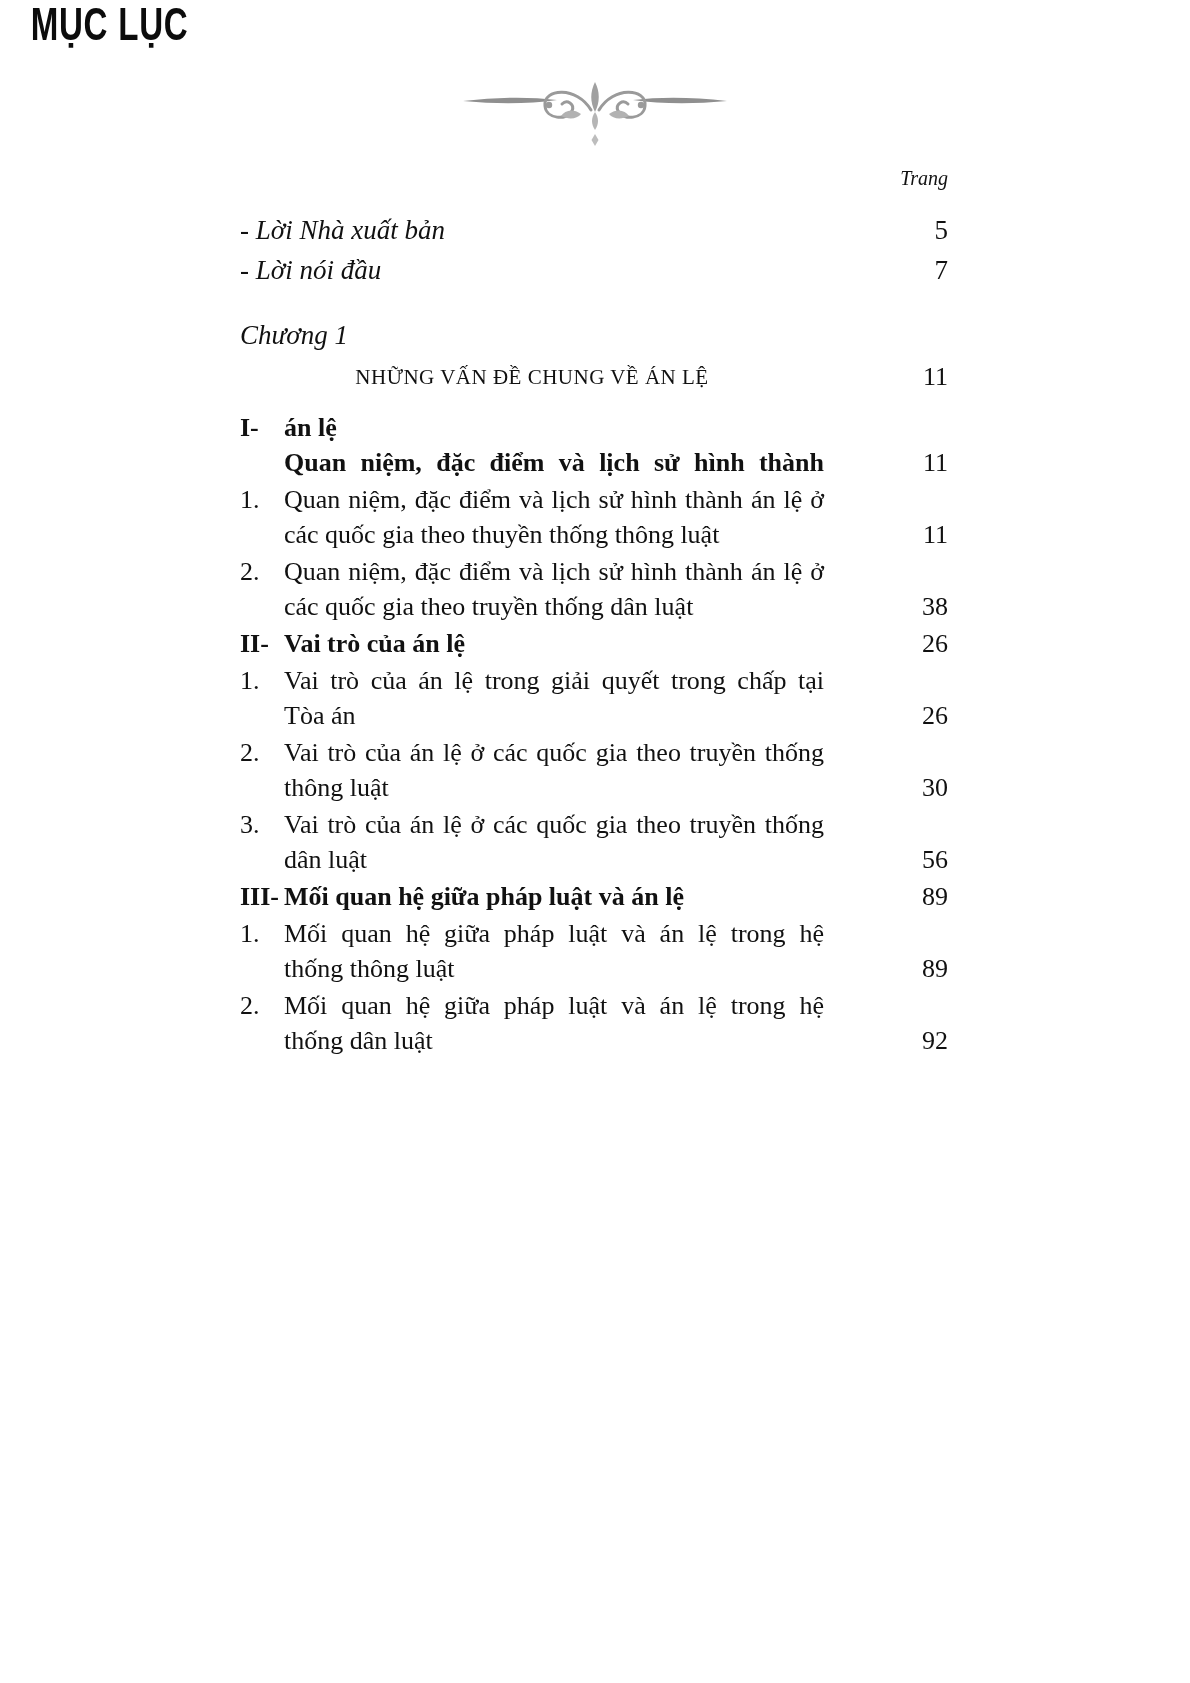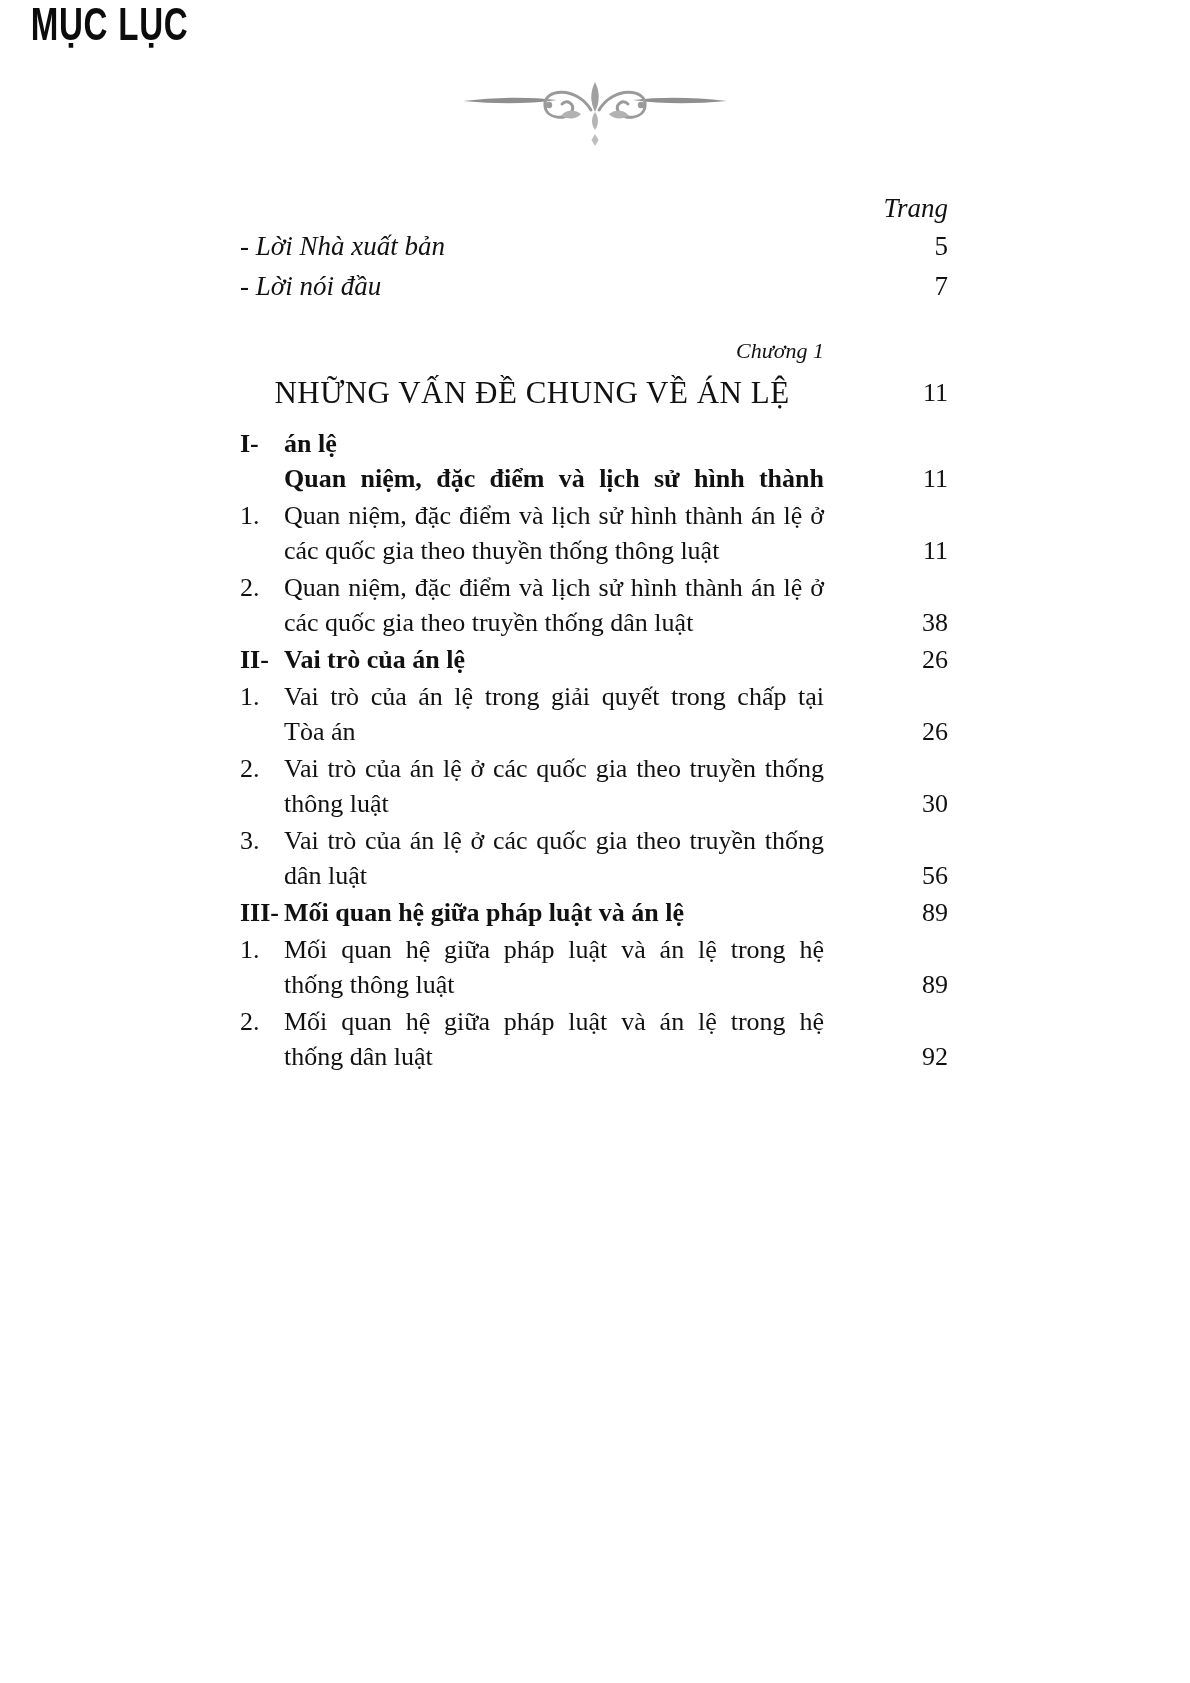--- a/index.html
+++ b/index.html
@@ -36,51 +36,51 @@
     text-align:center;
     height:74px;
   }
 
   
   .content{
     margin-left:240px;
     width:708px;
   }
   .trang-row{
-    margin-top:42px;
+    margin-top:12px;
     text-align:right;
     font-style:italic;
-    font-size:27px;
+    font-size:20px;
     line-height:36px;
   }
 
   
-  .front{margin-top:0;}
+  .front{margin-top:14px;}
   .front-row{
     display:flex;
     line-height:40px;
     font-size:27px;
   }
   .front-row .fm-text{flex:1;font-style:italic;}
   .front-row .fm-page{text-align:right;}
 
   
   .chapter{margin-top:26px;}
   .chapter-label-row{
     width:584px;
-    text-align:right;
+    text-align:left;
     font-style:italic;
-    font-size:22px;
+    font-size:27px;
     line-height:38px;
   }
   .chapter-title-row{display:flex;margin-top:4px;}
   .chapter-title-row .ch-title{
     width:584px;
     text-align:center;
-    font-size:31px;
+    font-size:21px;
     line-height:38px;
     letter-spacing:0.5px;
   }
   .chapter-title-row .ch-page{
     flex:1;display:flex;align-items:flex-end;justify-content:flex-end;
     font-size:26px;line-height:38px;
   }
 
   
   .entries{margin-top:14px;}

